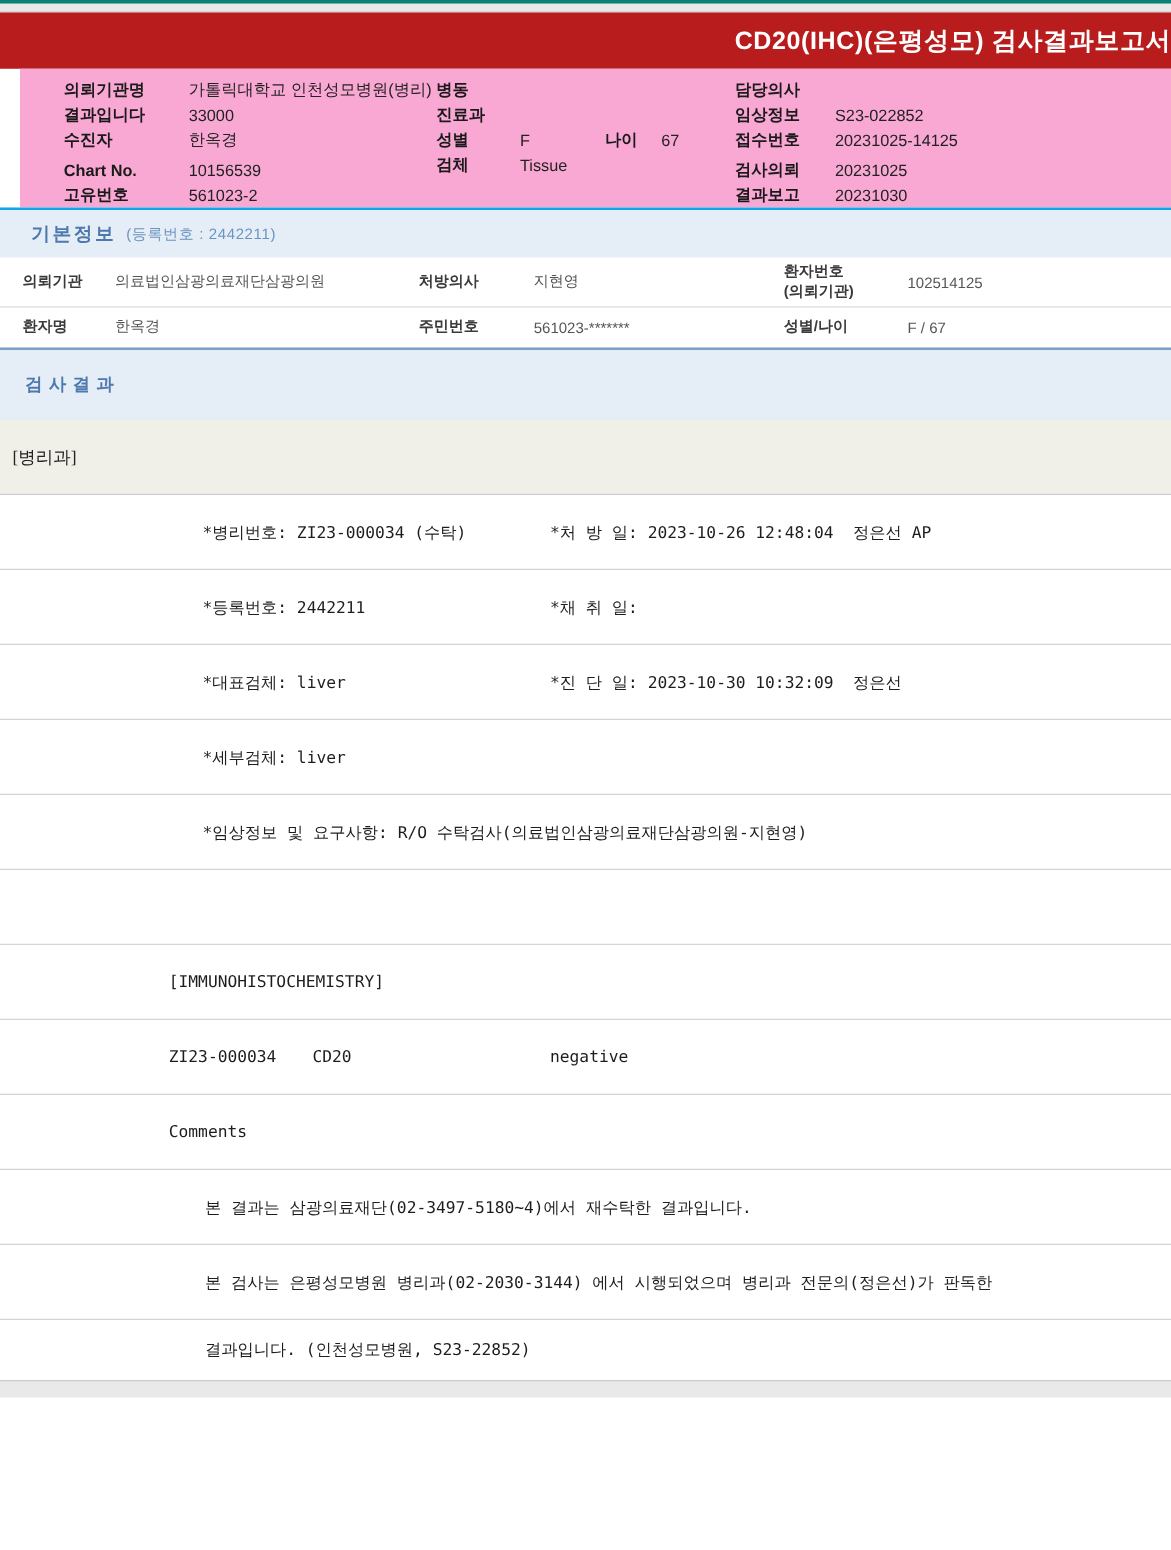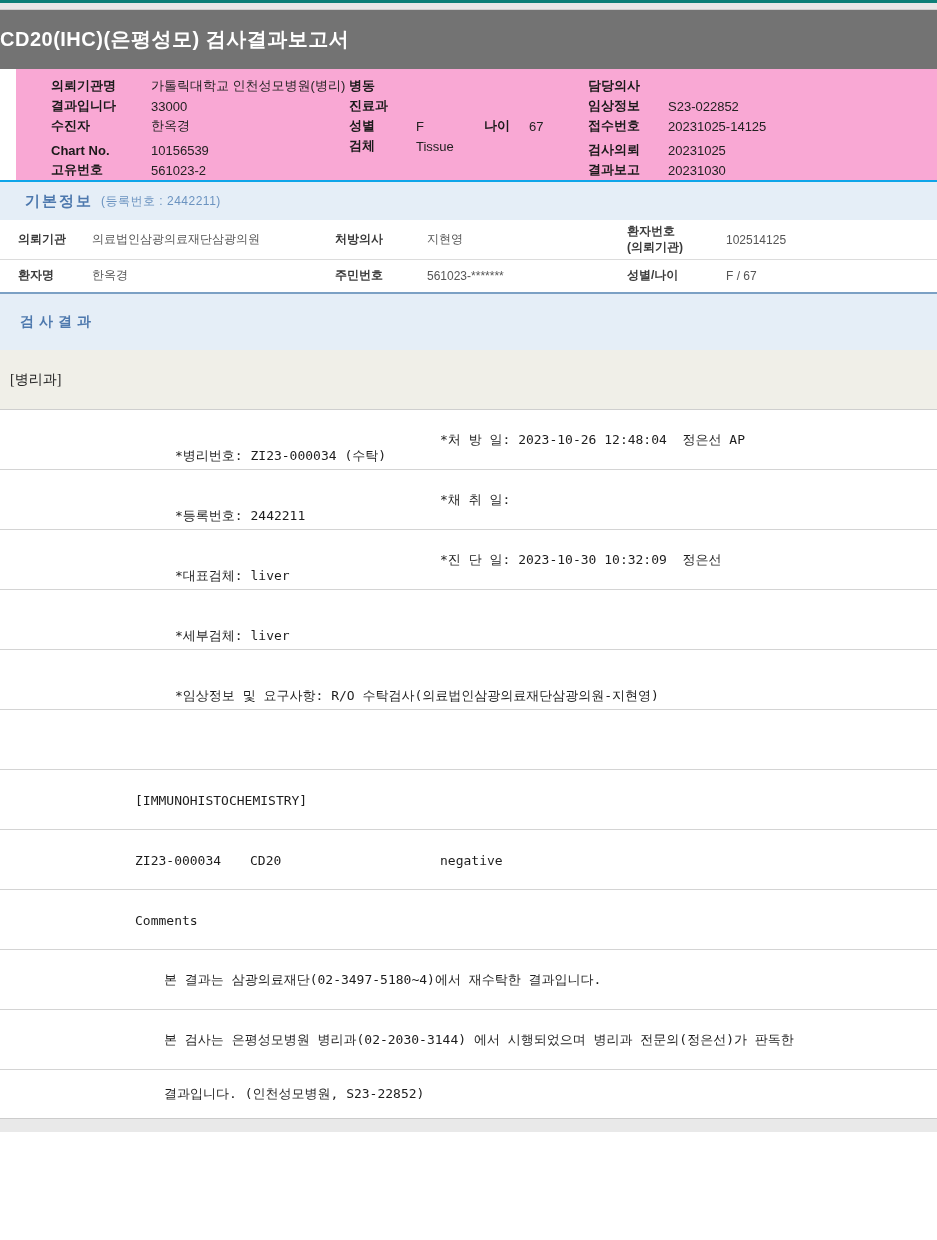--- a/index.html
+++ b/index.html
@@ -10,25 +10,25 @@
     width: 937px;
     height: 1240px;
     background: #ffffff;
     overflow: hidden;
   }
   
   .top-teal-line { height: 3px; background: #0c7f77; }
   .top-gray-strip { height: 7px; background: #e8e8e8; border-bottom: 1px solid #d0d0d0; }
   
   .banner {
-    height: 59px;
-    background: #737373;
+    height: 45px;
+    background: #b91c1c;
     display: flex;
     align-items: center;
-    justify-content: flex-start;
+    justify-content: flex-end;
   }
   .banner h1 {
     color: #ffffff;
     font-size: 20px;
     font-weight: bold;
     letter-spacing: 0.5px;
   }
   
   .patient-header { position: relative; height: 111px; background: #f9a8d4; margin-left: 16px; }
   .ph-col { position: absolute; top: 7px; }
@@ -107,21 +107,21 @@
   }
   .rrow.last { height: 48px; border-bottom: none; }
   .rrow span {
     position: absolute;
     top: 50%;
     transform: translateY(-50%);
     white-space: pre;
   }
   .x135 { left: 135px; }
   .x150 { left: 164px; text-align: right; }
-  .x165 { left: 175px; margin-top: 16px; }
+  .x165 { left: 162px; }
   .x250 { left: 250px; }
   .x440 { left: 440px; }
   
   .footer-band {
     height: 14px;
     background: #e9e9e9;
     border-top: 1px solid #cccccc;
   }
 </style>
 </head>

